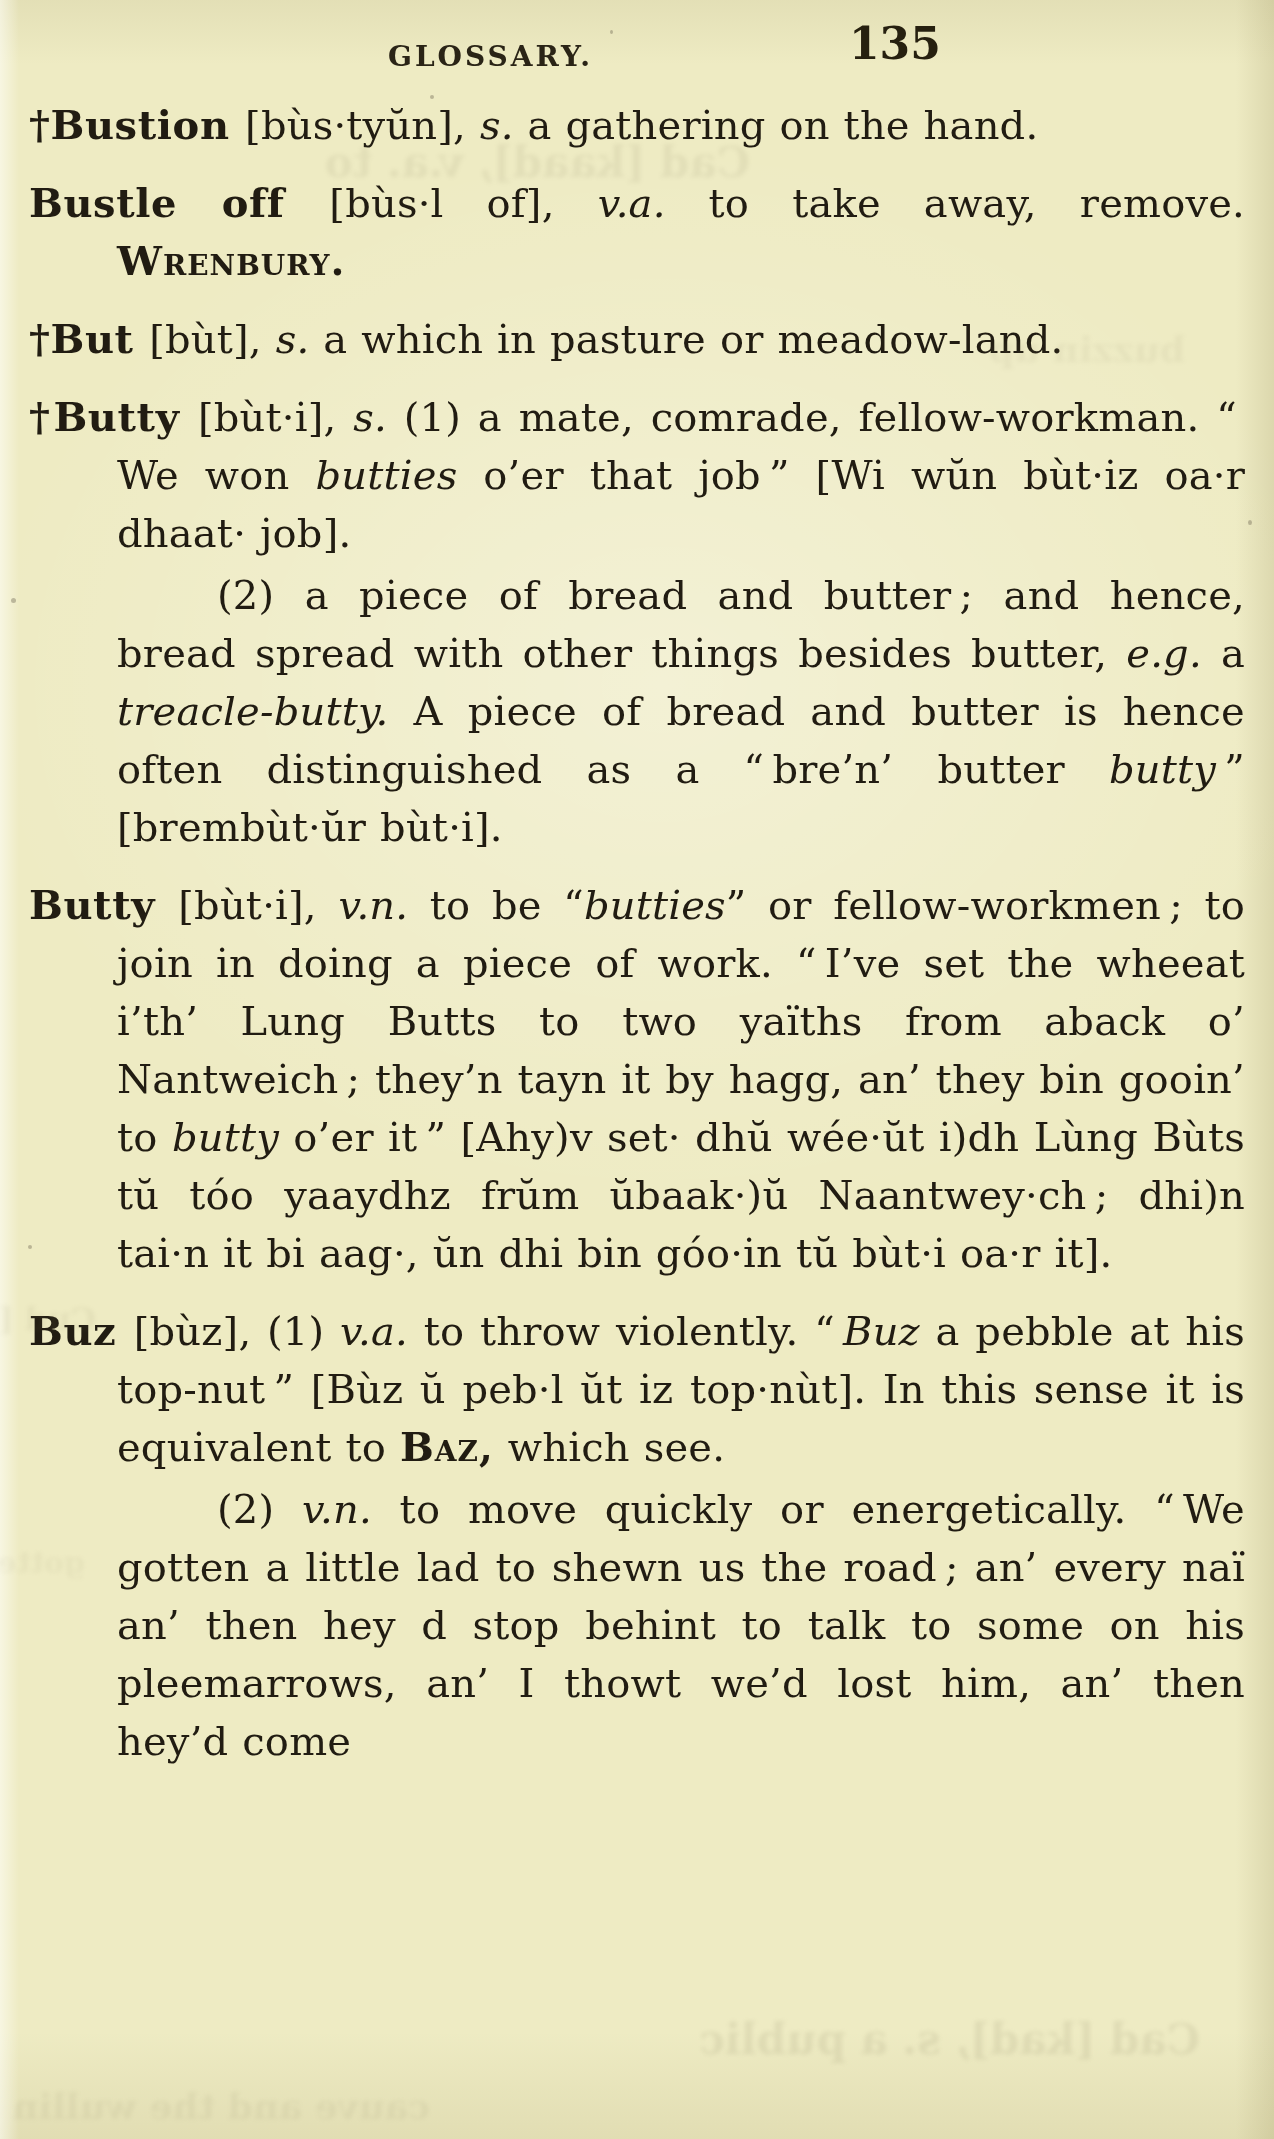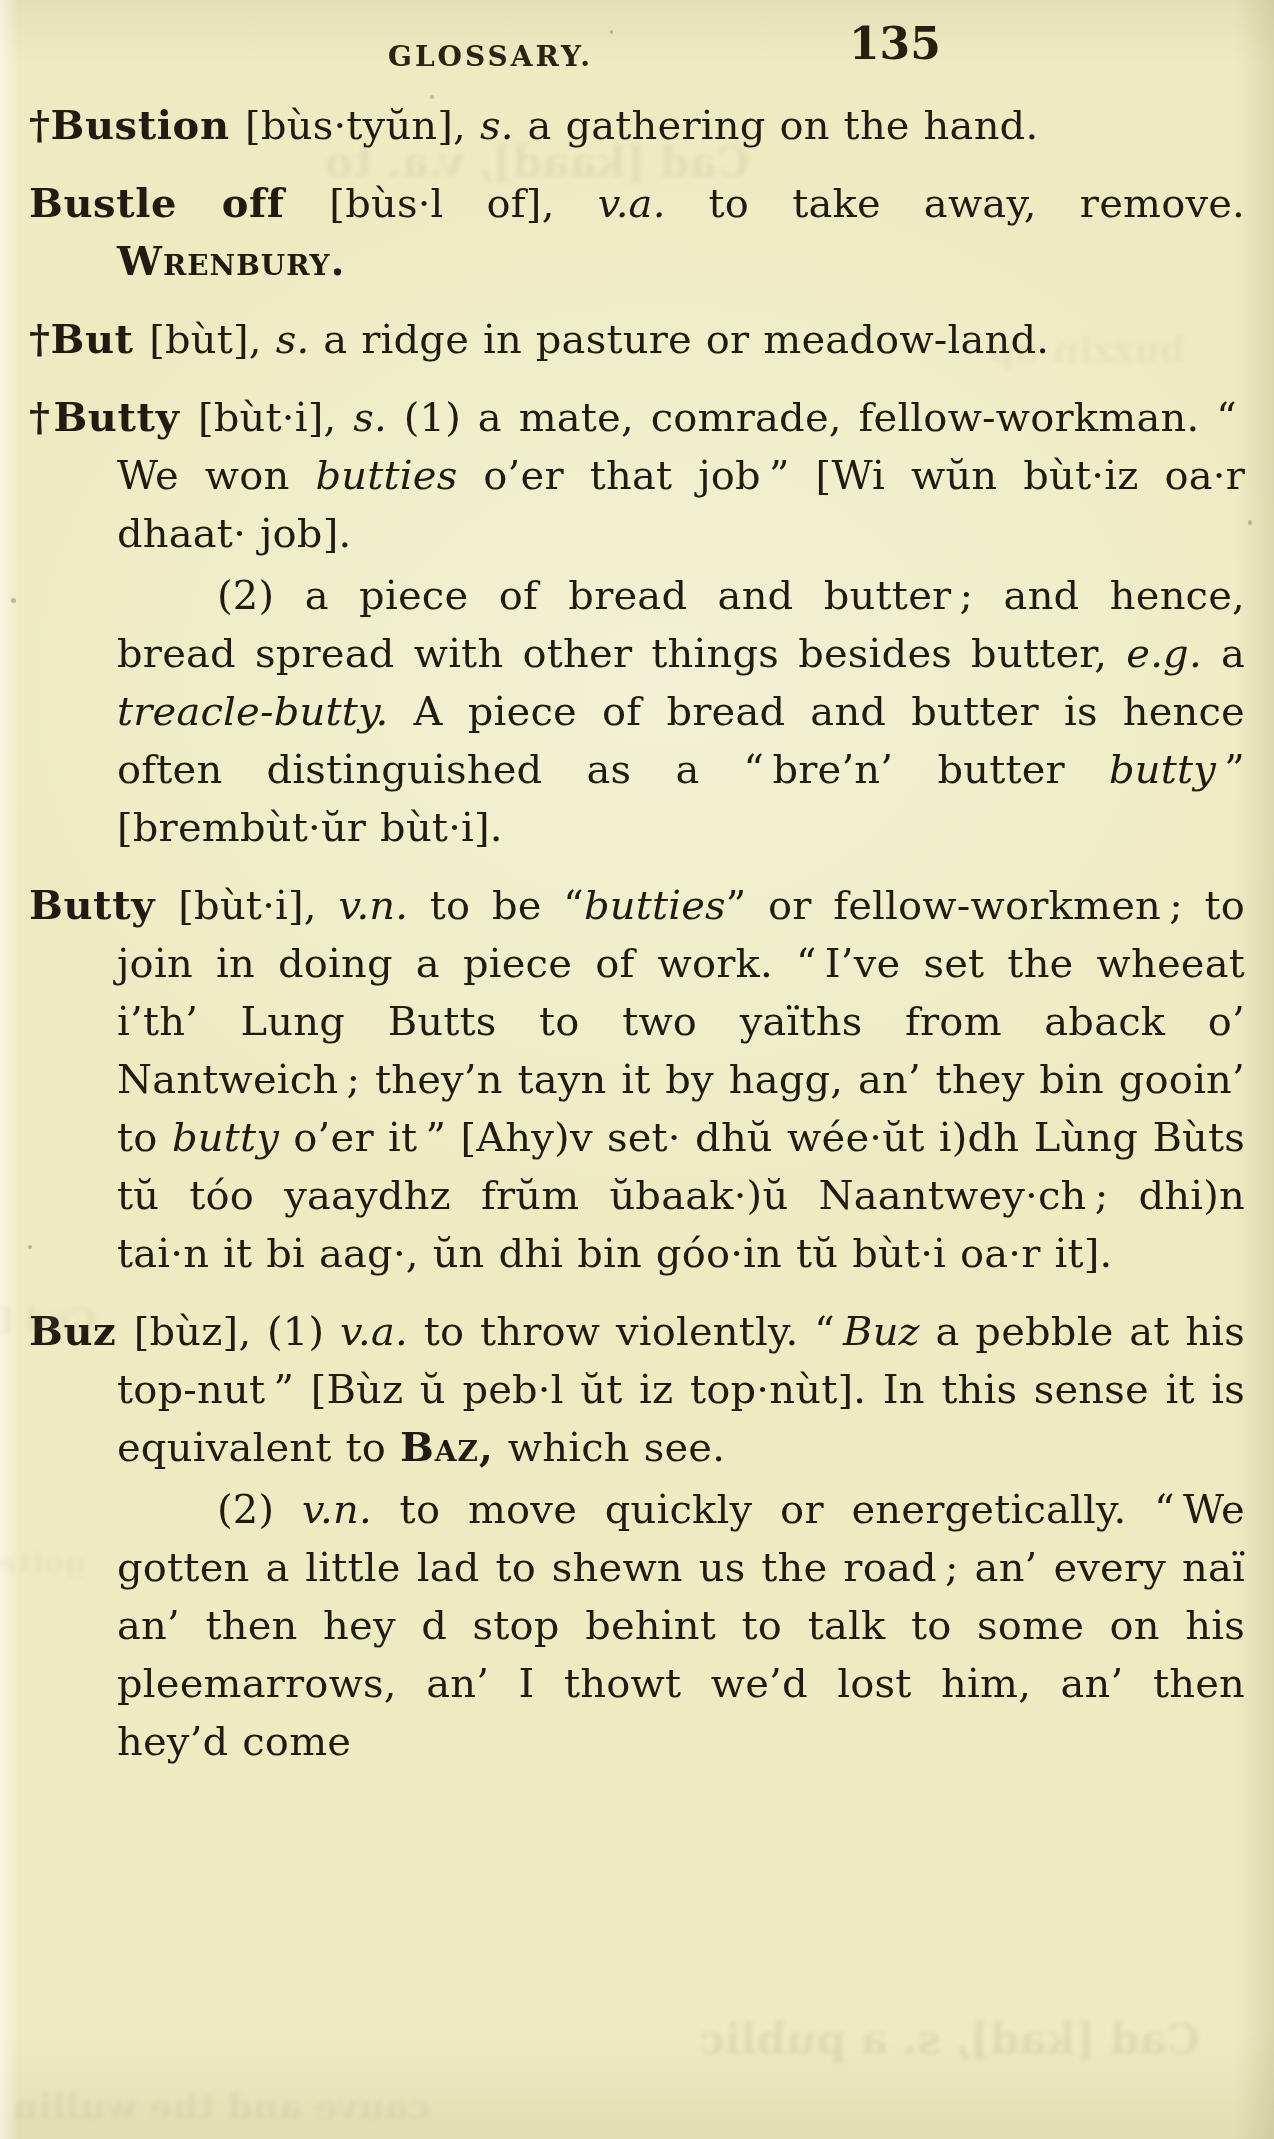--- a/index.html
+++ b/index.html
@@ -60,21 +60,21 @@
   <div class="page-number">135</div>
 
   <div class="entries">
       <div class="entry">
         <p class="p-lead"><span class="r-b">†Bustion </span><span class="r-n">[bùs·tyŭn], </span><span class="r-i">s.</span><span class="r-n"> a gathering on the hand.</span></p>
       </div>
       <div class="entry">
         <p class="p-lead p-fill"><span class="r-b">Bustle off </span><span class="r-n">[bùs·l of], </span><span class="r-i">v.a.</span><span class="r-n"> to take away, remove. </span><span class="r-sc">Wrenbury.</span></p>
       </div>
       <div class="entry">
-        <p class="p-lead"><span class="r-b">†But </span><span class="r-n">[bùt], </span><span class="r-i">s.</span><span class="r-n"> a ridge in pasture or meadow-land.</span></p>
+        <p class="p-lead"><span class="r-b">†But </span><span class="r-n">[bùt], </span><span class="r-i">s.</span><span class="r-n"> a which in pasture or meadow-land.</span></p>
       </div>
       <div class="entry">
         <p class="p-lead"><span class="r-b">†Butty </span><span class="r-n">[bùt·i], </span><span class="r-i">s.</span><span class="r-n"> (1) a mate, comrade, fellow-workman.  “ We won </span><span class="r-i">butties</span><span class="r-n"> o’er that job ” [Wi wŭn bùt·iz oa·r dhaat· job].</span></p>
         <p class="p-sub"><span class="r-n">(2) a piece of bread and butter ; and hence, bread spread with other things besides butter, </span><span class="r-i">e.g.</span><span class="r-n"> a </span><span class="r-i">treacle-butty.</span><span class="r-n">  A piece of bread and butter is hence often distinguished as a “ bre’n’ butter </span><span class="r-i">butty</span><span class="r-n"> ” [brembùt·ŭr bùt·i].</span></p>
       </div>
       <div class="entry">
         <p class="p-lead"><span class="r-b">Butty </span><span class="r-n">[bùt·i], </span><span class="r-i">v.n.</span><span class="r-n"> to be “</span><span class="r-i">butties</span><span class="r-n">” or fellow-workmen ; to join in doing a piece of work.  “ I’ve set the wheeat i’th’ Lung Butts to two yaïths from aback o’ Nantweich ; they’n tayn it by hagg, an’ they bin gooin’ to </span><span class="r-i">butty</span><span class="r-n"> o’er it ” [Ahy)v set· dhŭ wée·ŭt i)dh Lùng Bùts tŭ tóo yaaydhz frŭm ŭbaak·)ŭ Naantwey·ch ; dhi)n tai·n it bi aag·, ŭn dhi bin góo·in tŭ bùt·i oa·r it].</span></p>
       </div>
       <div class="entry">
         <p class="p-lead"><span class="r-b">Buz </span><span class="r-n">[bùz], (1) </span><span class="r-i">v.a.</span><span class="r-n"> to throw violently.  “ </span><span class="r-i">Buz</span><span class="r-n"> a pebble at his top-nut ” [Bùz ŭ peb·l ŭt iz top·nùt].  In this sense it is equivalent to </span><span class="r-sc">Baz,</span><span class="r-n"> which see.</span></p>

